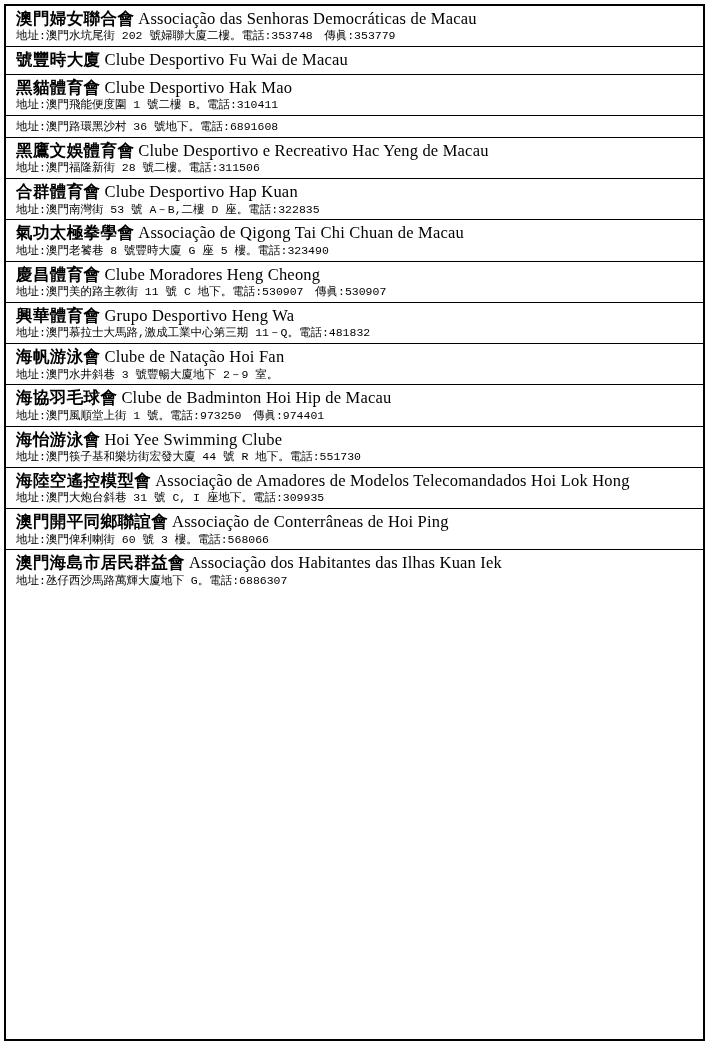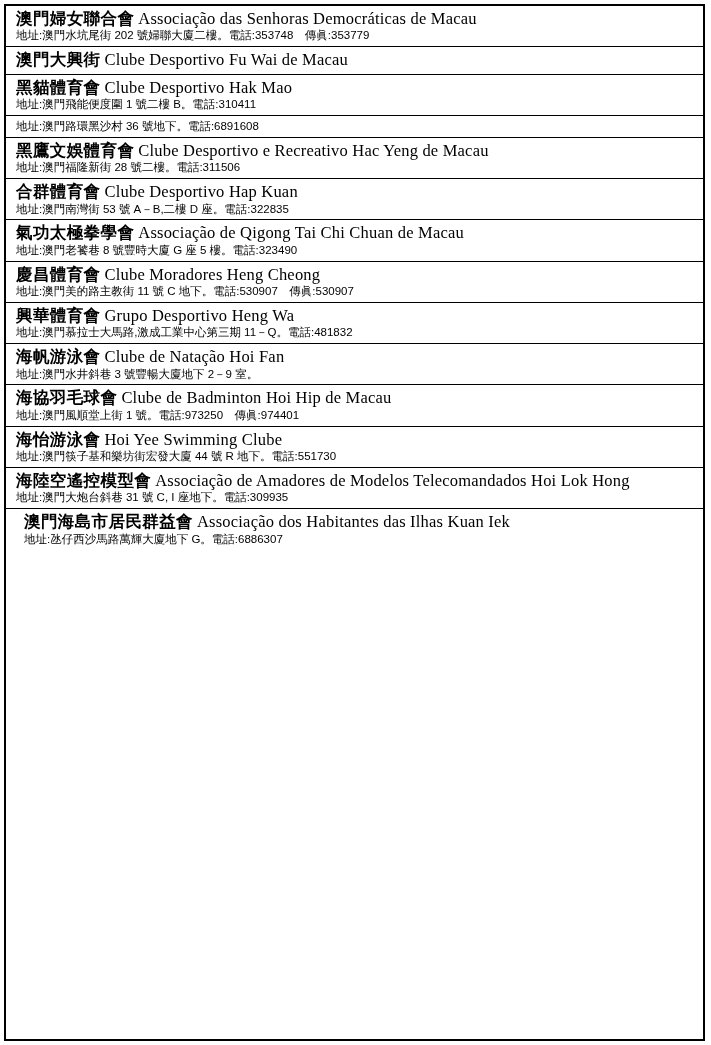--- a/index.html
+++ b/index.html
@@ -26,59 +26,58 @@
     width: 100%;
     height: 100%;
   }
   .entry {
     box-sizing: border-box;
     border-bottom: 1px solid #000000;
     padding: 4px 8px 3px 10px;
   }
   .entry:last-child {
     border-bottom: none;
-    margin-left: 8px;
   }
   .entry-title {
     white-space: nowrap;
     line-height: 1.12;
     margin-bottom: 1px;
   }
   .name-zh {
     font-family: "DejaVu Sans", sans-serif;
     font-weight: bold;
     font-size: 16.5px;
     letter-spacing: 0.4px;
   }
   .name-pt {
     font-family: "Liberation Serif", serif;
     font-size: 16.5px;
     letter-spacing: 0.2px;
     padding-left: 4px;
   }
   .entry-address {
-    font-family: Liberation Sans, sans-serif;
+    font-family: Liberation Mono, monospace;
     font-size: 11.5px;
     line-height: 1.2;
     white-space: nowrap;
     letter-spacing: 0px;
   }
 </style>
 </head>
 <body>
 
 <div class="page">
   <div class="directory" id="directory">
 
   <div class="entry">
         <div class="entry-title"><span class="name-zh">澳門婦女聯合會</span><span class="name-pt">Associação das Senhoras Democráticas de Macau</span></div>
         <div class="entry-address">地址:澳門水坑尾街 202 號婦聯大廈二樓。電話:353748　傳眞:353779</div>
       </div>
       <div class="entry">
-        <div class="entry-title"><span class="name-zh">澳門大興街</span><span class="name-pt">Clube Desportivo Fu Wai de Macau</span></div>
+        <div class="entry-title"><span class="name-zh">號豐時大廈</span><span class="name-pt">Clube Desportivo Fu Wai de Macau</span></div>
       </div>
       <div class="entry">
         <div class="entry-title"><span class="name-zh">黑貓體育會</span><span class="name-pt">Clube Desportivo Hak Mao</span></div>
         <div class="entry-address">地址:澳門飛能便度圍 1 號二樓 B。電話:310411</div>
       </div>
       <div class="entry">
         <div class="entry-address">地址:澳門路環黑沙村 36 號地下。電話:6891608</div>
       </div>
       <div class="entry">
         <div class="entry-title"><span class="name-zh">黑鷹文娛體育會</span><span class="name-pt">Clube Desportivo e Recreativo Hac Yeng de Macau</span></div>
@@ -110,17 +109,21 @@
       </div>
       <div class="entry">
         <div class="entry-title"><span class="name-zh">海怡游泳會</span><span class="name-pt">Hoi Yee Swimming Clube</span></div>
         <div class="entry-address">地址:澳門筷子基和樂坊街宏發大廈 44 號 R 地下。電話:551730</div>
       </div>
       <div class="entry">
         <div class="entry-title"><span class="name-zh">海陸空遙控模型會</span><span class="name-pt">Associação de Amadores de Modelos Telecomandados Hoi Lok Hong</span></div>
         <div class="entry-address">地址:澳門大炮台斜巷 31 號 C, I 座地下。電話:309935</div>
       </div>
       <div class="entry">
+        <div class="entry-title"><span class="name-zh">澳門開平同鄉聯誼會</span><span class="name-pt">Associação de Conterrâneas de Hoi Ping</span></div>
+        <div class="entry-address">地址:澳門俾利喇街 60 號 3 樓。電話:568066</div>
+      </div>
+      <div class="entry">
         <div class="entry-title"><span class="name-zh">澳門海島市居民群益會</span><span class="name-pt">Associação dos Habitantes das Ilhas Kuan Iek</span></div>
         <div class="entry-address">地址:氹仔西沙馬路萬輝大廈地下 G。電話:6886307</div>
       </div>
     </div>
 </div>
 
 </body></html>

